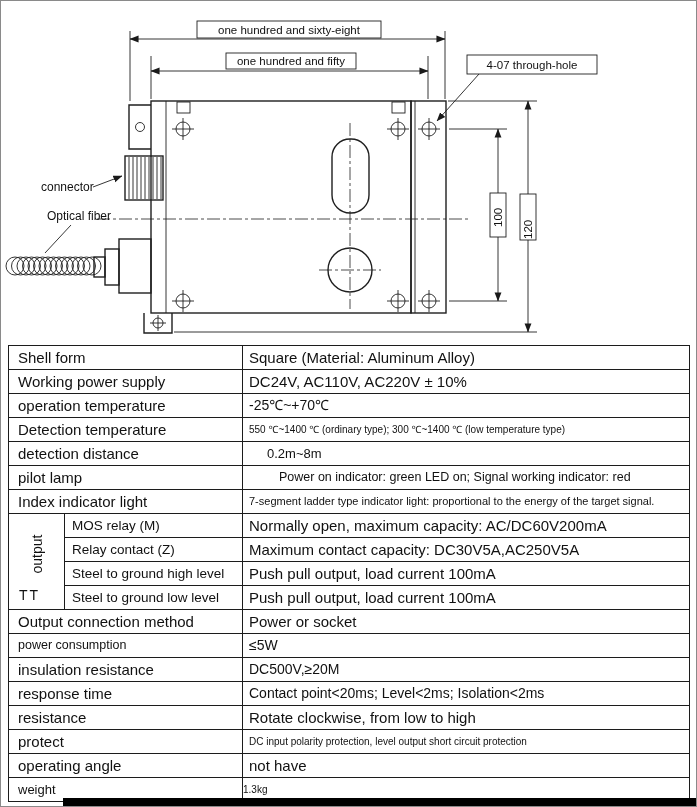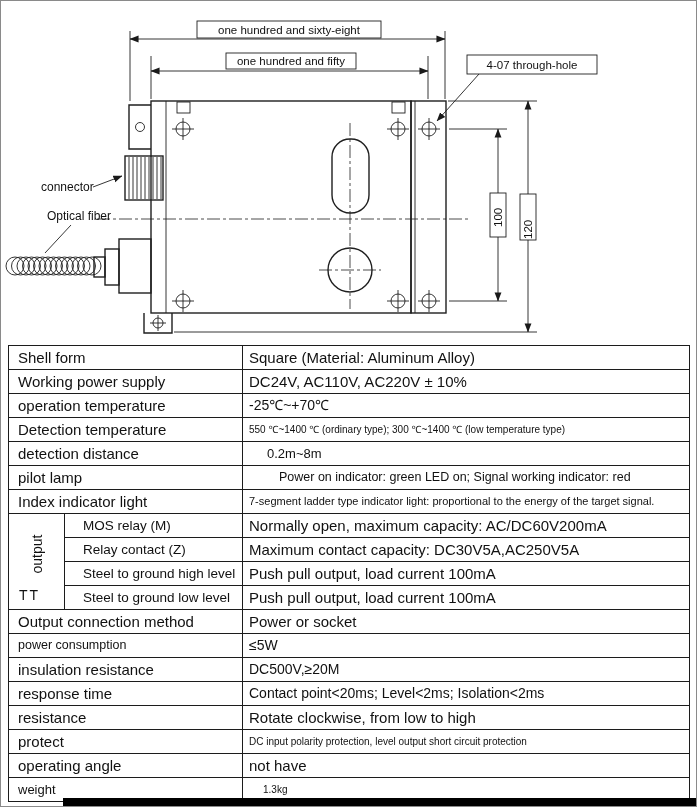--- a/index.html
+++ b/index.html
@@ -18,24 +18,24 @@
   .dtxt { font-size:11.5px; }
   .lab  { font-size:12px; }
 
   
   .spec { position:absolute; top:344px; left:7px; right:6px; }
   table.spec-table { width:100%; border-collapse:collapse; table-layout:fixed; border:1.5px solid #111; }
   col.c1 { width:56px; } col.c2 { width:178px; }
   td { border:1px solid #1c1c1c; height:23px; line-height:23px; padding:0 6px;
        font-size:15px; white-space:nowrap; overflow:hidden; vertical-align:middle; }
   td.lbl { padding-left:9px; }
-  td.sub { padding-left:18px; font-size:13.5px; }
+  td.sub { padding-left:7px; font-size:13.5px; }
   .fs11 { font-size:11px;margin-left:45px; } .fs12 { font-size:10px; } .fs125 { font-size:12.5px;padding-left:36px; }
   .fs13 { font-size:13px; } .fs14 { font-size:14px; }
-  .ind  { padding-left:24px; } .ind2 { padding-left:20px; }
+  .ind  { padding-left:24px; } .ind2 { padding-left:0; }
   td.outcell { position:relative; padding:0; }
   .outvert { position:absolute; left:50%; top:42%; transform:translate(-50%,-50%) rotate(-90deg);
              font-size:14px; white-space:nowrap; }
   .outnote { position:absolute; left:10px; bottom:2px; font-size:14px; letter-spacing:2px; }
 
   .bottom-bar { position:absolute; left:62px; right:0; bottom:0; height:8px; background:#000; }
 </style>
 </head>
 <body>
 

